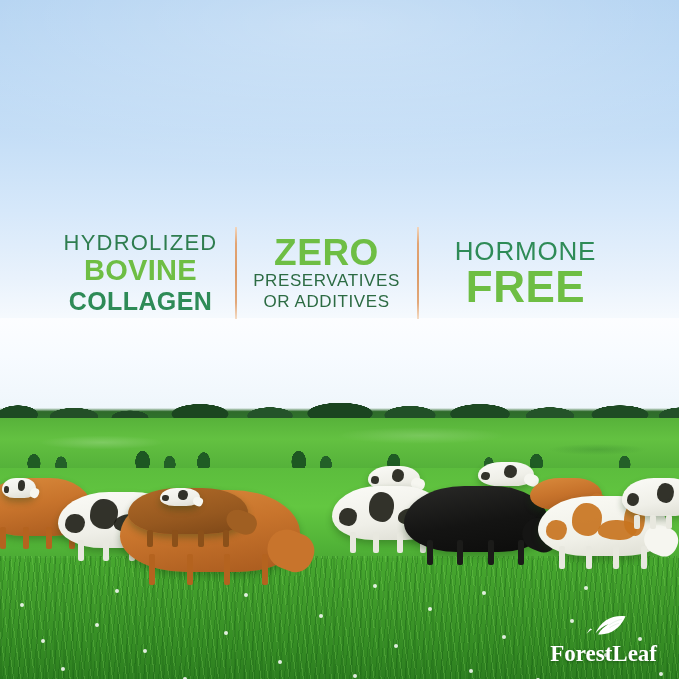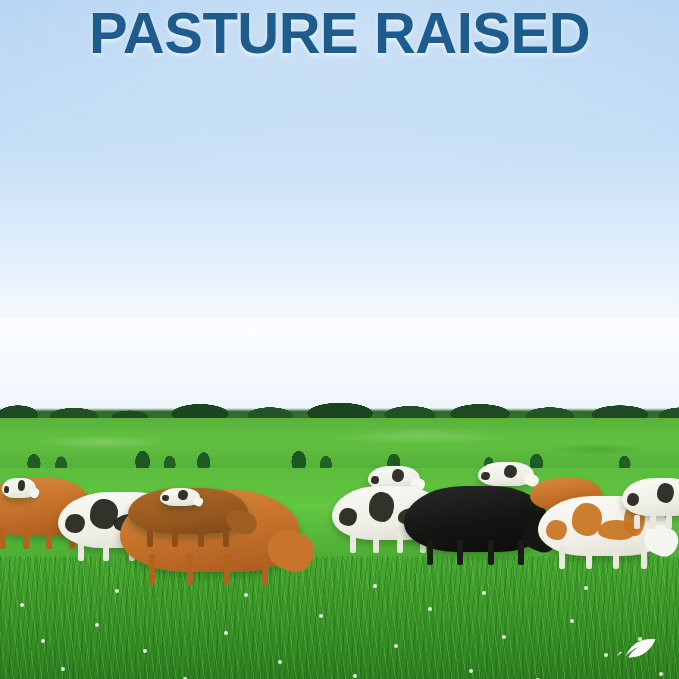--- a/index.html
+++ b/index.html
@@ -280,27 +280,45 @@
         <div class="body" style="background: linear-gradient(170deg, rgb(251, 251, 247) 0%, rgb(239, 239, 232) 60%, rgb(220, 220, 210) 100%); box-shadow: rgba(20, 60, 15, 0.33) 0px 4px 7px;"></div>
         <div class="patch" style="width: 12.16px; height: 12.92px; left: 4.56px; top: 15.2px; background: rgb(23, 23, 15); border-radius: 48% 52% 45% 55% / 55% 45% 58% 42%; opacity: 0.88;"></div>
         <div class="patch" style="width: 17.48px; height: 20.52px; left: 34.96px; top: 4.56px; background: rgb(23, 23, 15); border-radius: 48% 52% 45% 55% / 55% 45% 58% 42%; opacity: 0.88;"></div>
         <div class="leg" style="left: 12.16px; height: 14.44px; background: rgb(232, 232, 223);"></div>
         <div class="leg" style="left: 28.12px; height: 14.44px; background: rgb(232, 232, 223);"></div>
         <div class="leg" style="left: 44.08px; height: 14.44px; background: rgb(232, 232, 223);"></div>
       </div>
     </div>
 
   <div class="headline">
-    <div class="line2">PASTURE RAISED</div>
   </div>
 
+  <div class="features" id="features">
+      <div class="col c1">
+        <div class="t-thin" style="color: rgb(46, 125, 79);">HYDROLIZED</div>
+        <div class="t-bright" style="color: rgb(110, 190, 68);">BOVINE</div>
+        <div class="t-deep" style="color: rgb(46, 139, 87);">COLLAGEN</div>
+      </div>
+      <div class="divider"></div>
+      <div class="col c2">
+        <div class="zero" style="color: rgb(110, 190, 68);">ZERO</div>
+        <div class="t-sub" style="color: rgb(44, 107, 67);">PRESERVATIVES</div>
+        <div class="t-sub" style="color: rgb(44, 107, 67);">OR ADDITIVES</div>
+      </div>
+      <div class="divider"></div>
+      <div class="col c3">
+        <div class="hormone" style="color: rgb(46, 139, 87);">HORMONE</div>
+        <div class="free" style="color: rgb(110, 190, 68);">FREE</div>
+      </div>
+    </div>
 
   <div class="logo">
     <span class="logo-mark">
       <svg width="46" height="22" viewBox="0 0 46 22">
         <path d="M44.5 1.2C38 0.2 30.5 1.6 25 5.2c-5.4 3.5-8.6 8.6-10.6 13.4 3.4-4.2 7.9-7.6 13.2-9.6-4.4 2.6-8 6.2-10.5 10.4 5.8.6 12.2-1 17.2-4.8 5.6-4.2 9-10.2 10.2-13.4z" fill="#ffffff"></path>
         <path d="M41 4.2c-4.6 1-9.2 3-13 5.9M38 8.4c-3.4.9-6.7 2.4-9.6 4.5" stroke="#cfe6d2" stroke-width="0.7" fill="none" opacity=".7"></path>
         <path d="M9.5 13.6c-1.6 1.4-2.8 3.2-3.6 5.2 1.5-1.8 3.3-3.3 5.3-4.3z" fill="#ffffff" opacity=".95"></path>
       </svg>
     </span>
+    <span class="logo-text">ForestLeaf</span>
   </div>
 
 </div>
 
 </body></html>

